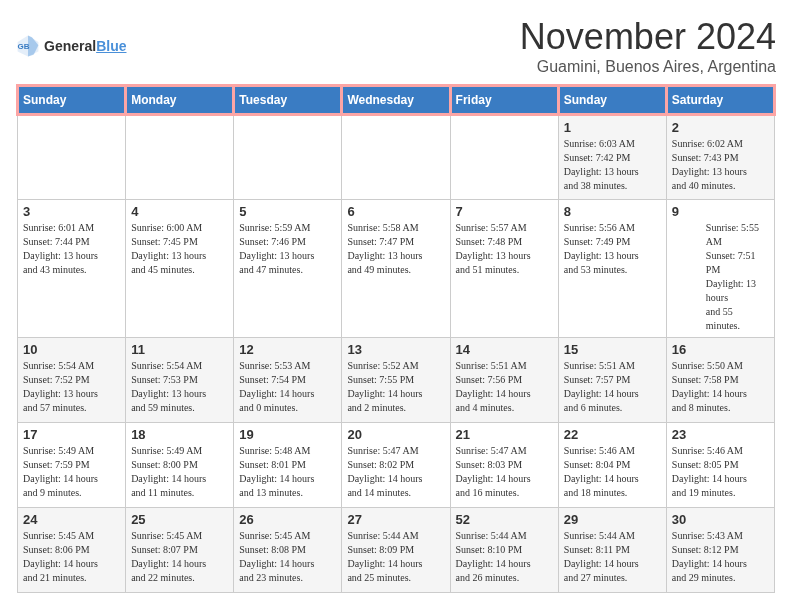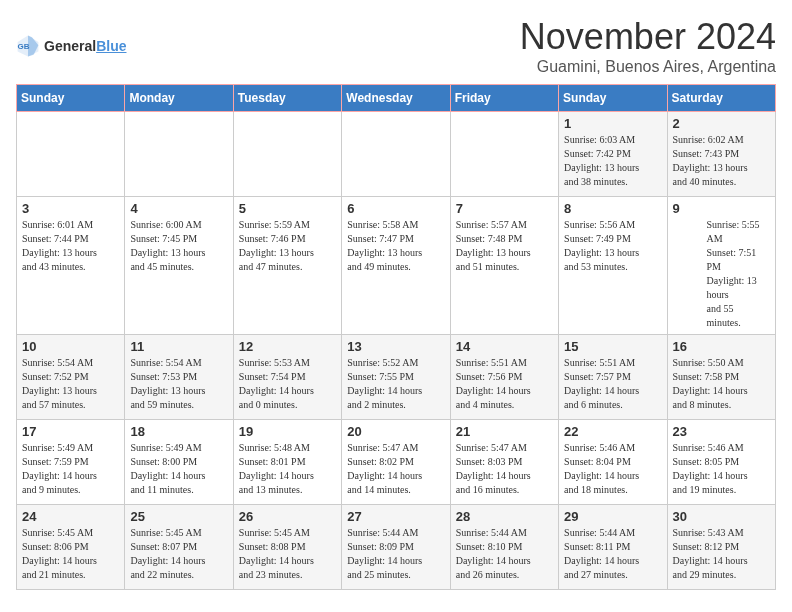--- a/index.html
+++ b/index.html
@@ -42,21 +42,21 @@
       border-collapse: collapse;
       table-layout: fixed;
     }
     thead tr th {
       background-color: #3a7cc3;
       color: #fff;
       font-size: 12px;
       font-weight: bold;
       padding: 6px 4px;
       text-align: left;
-      border: 1px solid #fca5a5;
+      border: 3px solid #fca5a5;
     }
     tbody tr td {
       border: 1px solid #ccc;
       vertical-align: top;
       padding: 4px 5px;
       font-size: 10px;
       color: #333;
       height: 85px;
       background: #fff;
     }
@@ -311,21 +311,21 @@
 and 23 minutes.</div>
         </td>
         <td>
           <span class="day-number">27</span>
           <div class="day-info" style="white-space: pre-line;">Sunrise: 5:44 AM
 Sunset: 8:09 PM
 Daylight: 14 hours
 and 25 minutes.</div>
         </td>
         <td>
-          <span class="day-number">28</span>
+          <span class="day-number">52</span>
           <div class="day-info" style="white-space: pre-line;">Sunrise: 5:44 AM
 Sunset: 8:10 PM
 Daylight: 14 hours
 and 26 minutes.</div>
         </td>
         <td>
           <span class="day-number">29</span>
           <div class="day-info" style="white-space: pre-line;">Sunrise: 5:44 AM
 Sunset: 8:11 PM
 Daylight: 14 hours

